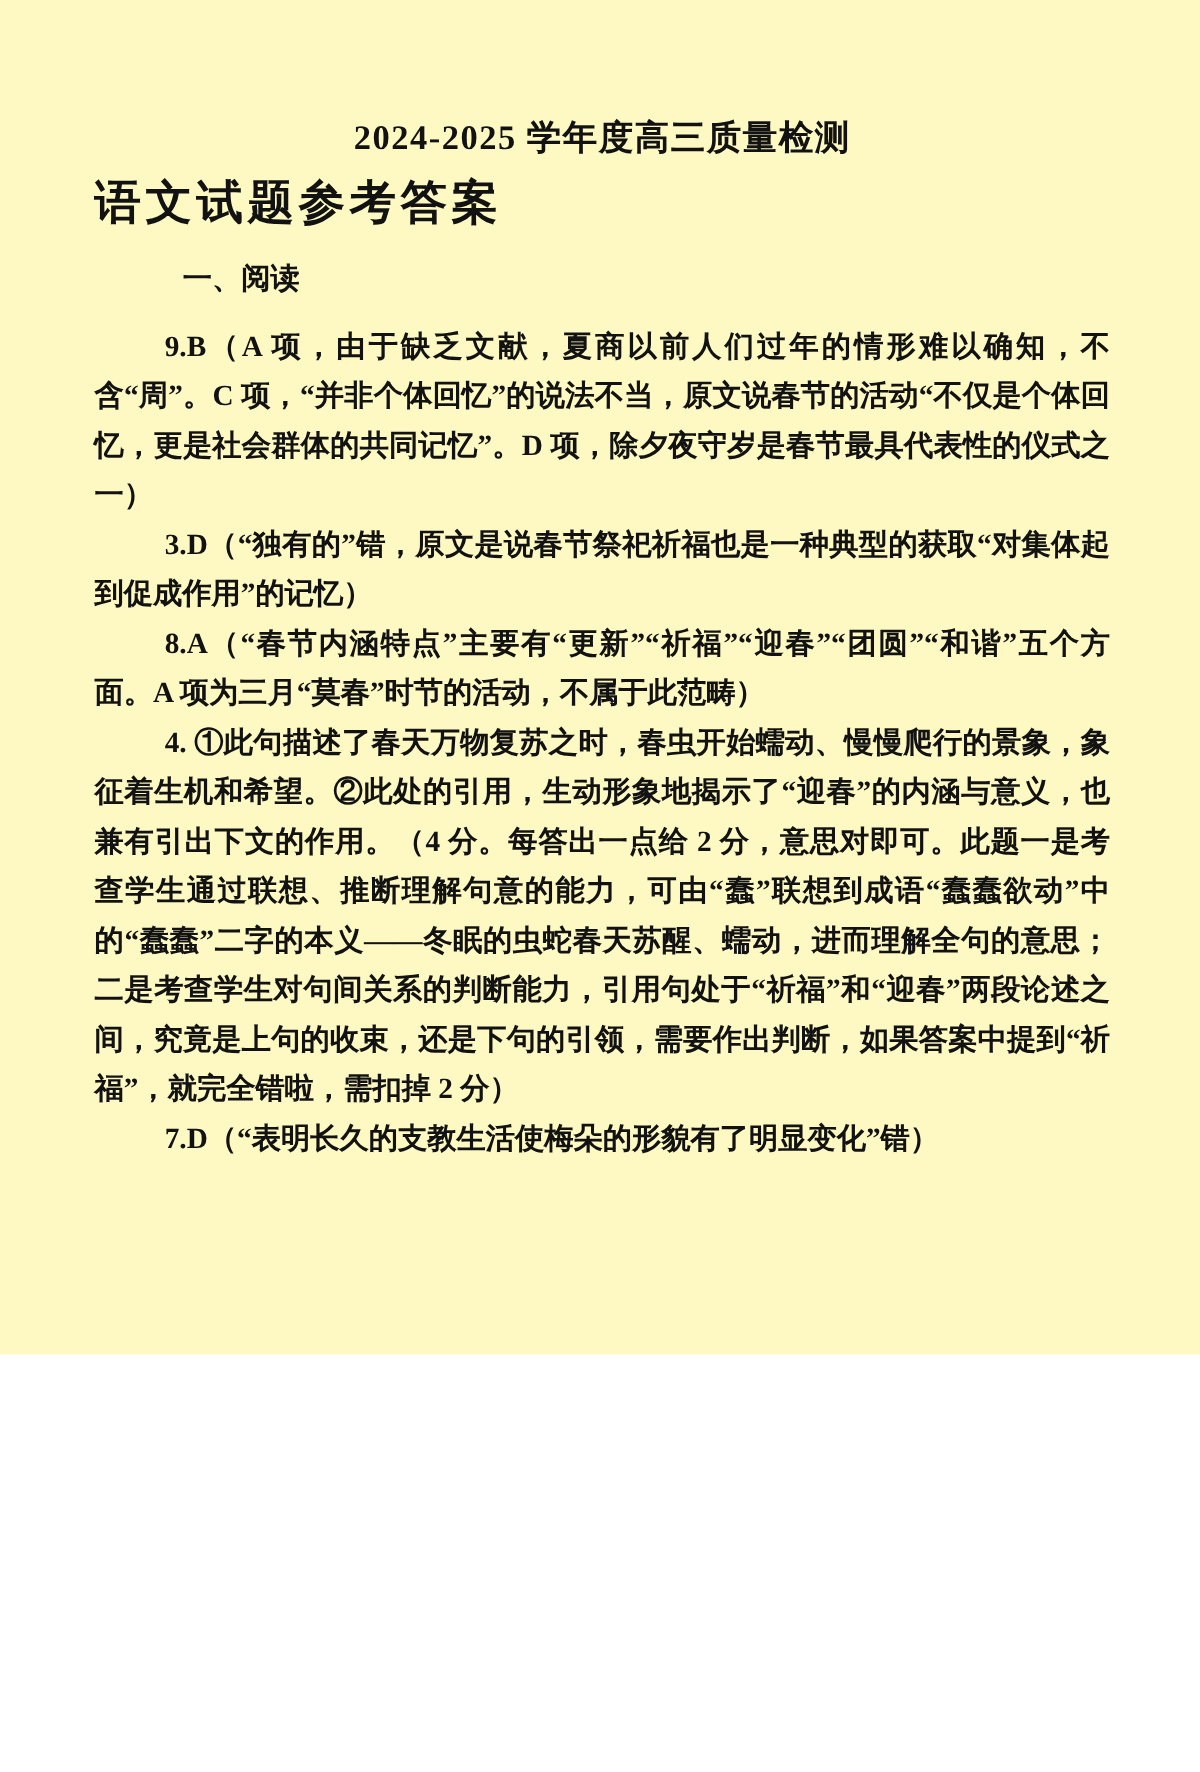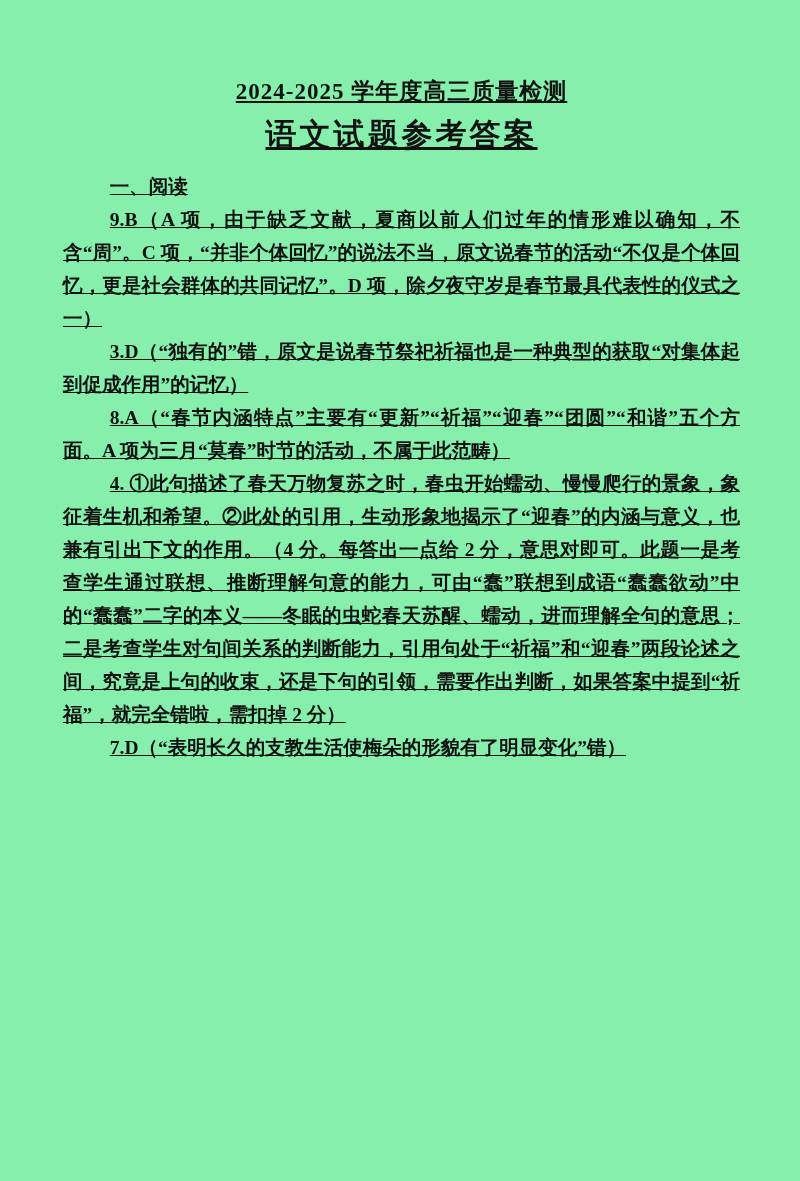--- a/index.html
+++ b/index.html
@@ -10,44 +10,42 @@
   body {
     width: 800px;
     height: 1181px;
     overflow: hidden;
     font-family: "Liberation Serif", "DejaVu Serif", serif;
     color: #121212;
   }
   .page {
     box-sizing: border-box;
     width: 800px;
-    height: 1181px;
+    height: 903px;
     padding: 78px 60px 40px 63px;
-    background: #86efac;
-    text-decoration: underline;
+    background: #fef9c3;
   }
   .exam-title {
     margin: 0 0 10px 0;
     text-align: center;
     font-size: 23px;
     font-weight: bold;
     letter-spacing: 1px;
     line-height: 1.2;
   }
   .answer-key-title {
     margin: 0 0 16px 0;
-    text-align: center;
     font-size: 31px;
     font-weight: bold;
     letter-spacing: 3px;
     line-height: 1.25;
   }
   .section-heading,
   .subsection-heading {
-    margin: 0;
+    margin: 12px;
     font-size: 19.5px;
     font-weight: bold;
     line-height: 33px;
     text-indent: 2.4em;
   }
   .answer-paragraph {
     margin: 0;
     font-size: 19.5px;
     font-weight: bold;
     line-height: 33px;

